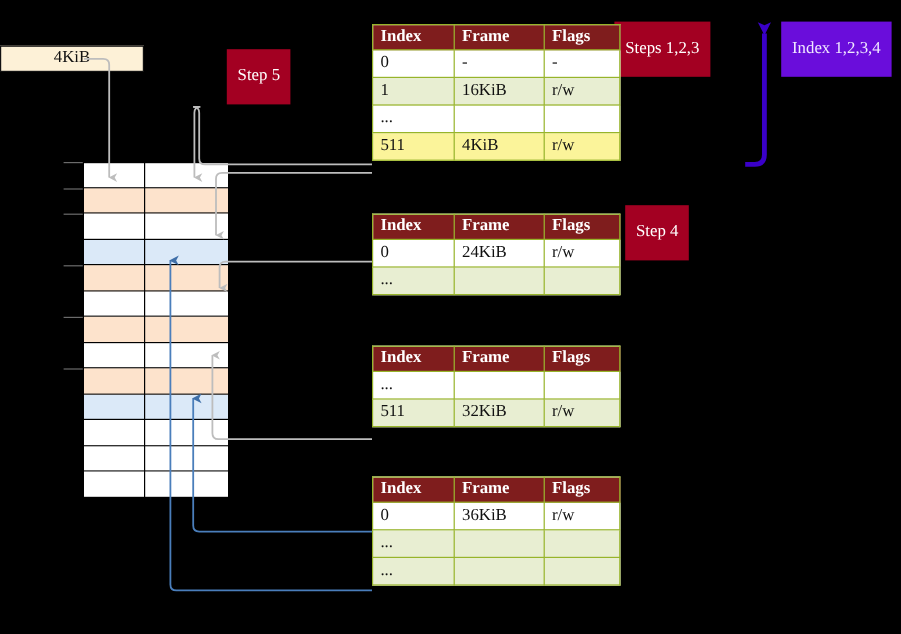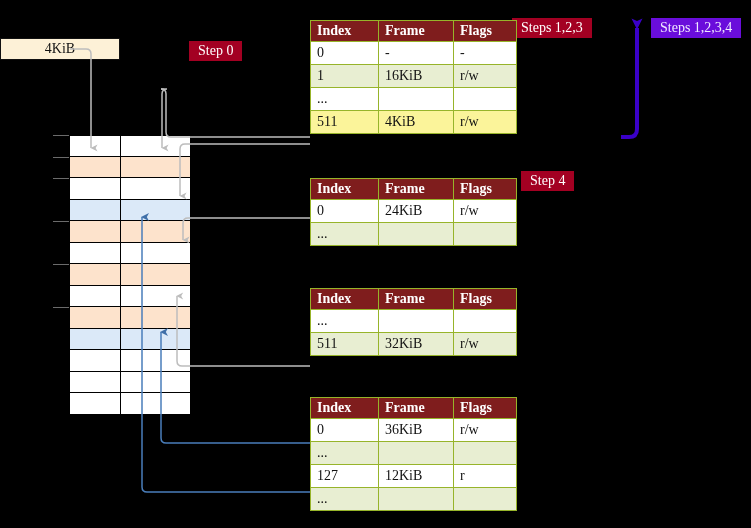--- a/index.html
+++ b/index.html
@@ -7,21 +7,21 @@
        font-family:"Liberation Serif",serif;color:#000;}
   .abs{position:absolute;}
 
   
   #kib-box{left:0;top:38px;width:120px;height:22px;background:#fdf1d7;
       border:1px solid #111;box-sizing:border-box;display:flex;
       align-items:center;justify-content:center;font-size:14px;color:#111;}
 
   
   .badge{display:flex;align-items:center;justify-content:center;
-      font-size:14px;color:#ffffff;padding:2px 9px;box-sizing:border-box;
+      font-size:14px;color:#ffffff;padding:15px 9px;box-sizing:border-box;
       white-space:nowrap;line-height:1.15;}
   #step0{left:189px;top:41px;background:#a30022;}
   #steps123{left:512px;top:18px;background:#a30022;}
   #steps1234{left:651px;top:18px;background:#6a0ddb;color:#f0e8ff;}
   #step4{left:521px;top:171px;background:#a30022;}
 
   
   #mem-grid{left:70px;top:135px;width:120px;height:280px;}
   .mrow{position:absolute;left:0;width:120px;height:21.54px;
       border-bottom:1.4px solid #000;box-sizing:border-box;background:#fff;}
@@ -52,27 +52,27 @@
   #wires{left:0;top:0;width:751px;height:528px;pointer-events:none;}
 </style>
 </head>
 <body>
 
 <div class="abs" id="kib-box">
   <span>4KiB</span>
 </div>
 
 <div class="abs badge" id="step0">
-  <span>Step 0</span>
+  <span>Step 5</span>
 </div>
 <div class="abs badge" id="steps123">
   <span>Steps 1,2,3</span>
 </div>
 <div class="abs badge" id="steps1234">
-  <span>Steps 1,2,3,4</span>
+  <span>Index 1,2,3,4</span>
 </div>
 <div class="abs badge" id="step4">
   <span>Step 4</span>
 </div>
 
 <div class="abs" id="mem-grid">
     <div class="mrow" style="top: 0px; height: 21.5385px;"></div>
     <div class="mrow peach" style="top: 21.5385px; height: 21.5385px;"></div>
     <div class="mrow" style="top: 43.0769px; height: 21.5385px;"></div>
     <div class="mrow blue" style="top: 64.6154px; height: 21.5385px;"></div>
@@ -179,25 +179,20 @@
       <tr>
         <td>0</td>
         <td>36KiB</td>
         <td>r/w</td>
       </tr>
       <tr class="alt">
         <td>...</td>
         <td></td>
         <td></td>
       </tr>
-      <tr>
-        <td>127</td>
-        <td>12KiB</td>
-        <td>r</td>
-      </tr>
       <tr class="alt">
         <td>...</td>
         <td></td>
         <td></td>
       </tr>
     </tbody>
   </table>
 
 <svg class="abs" id="wires">
   <defs>

